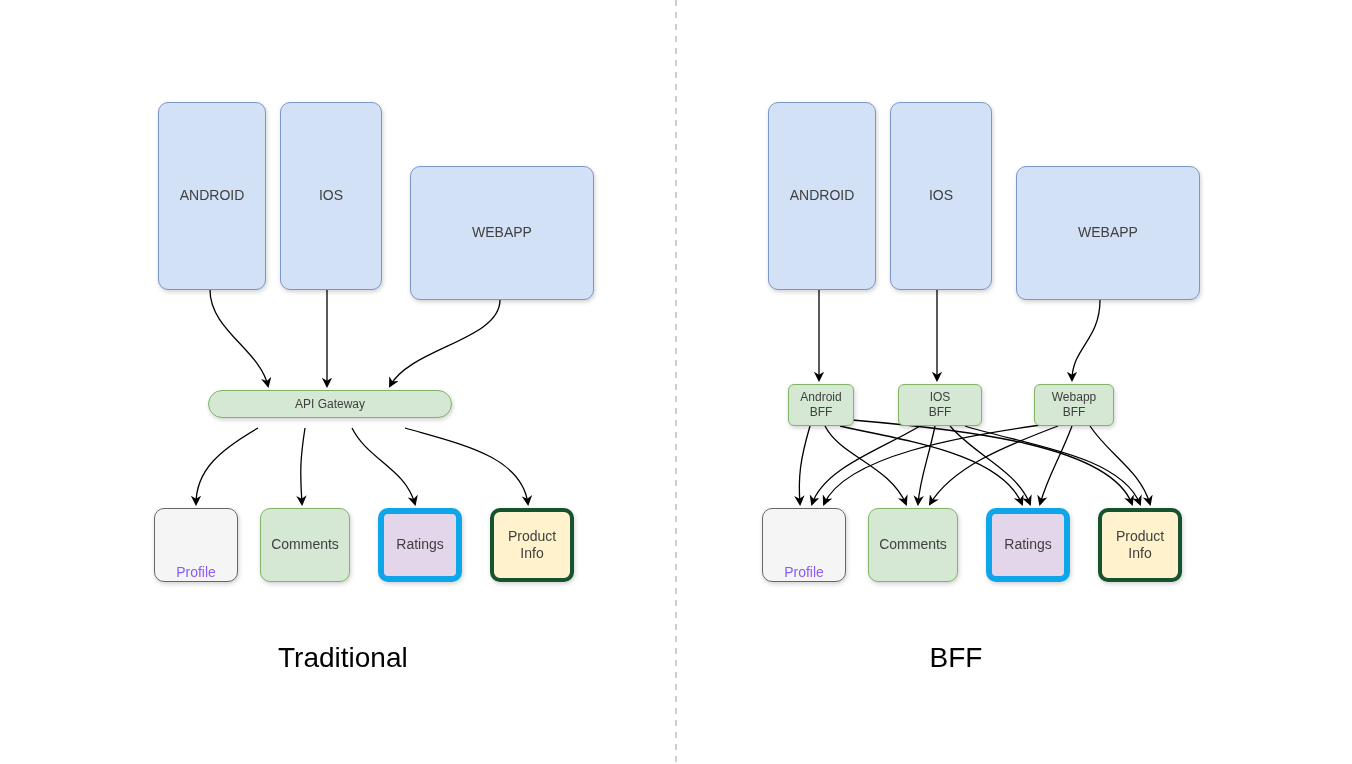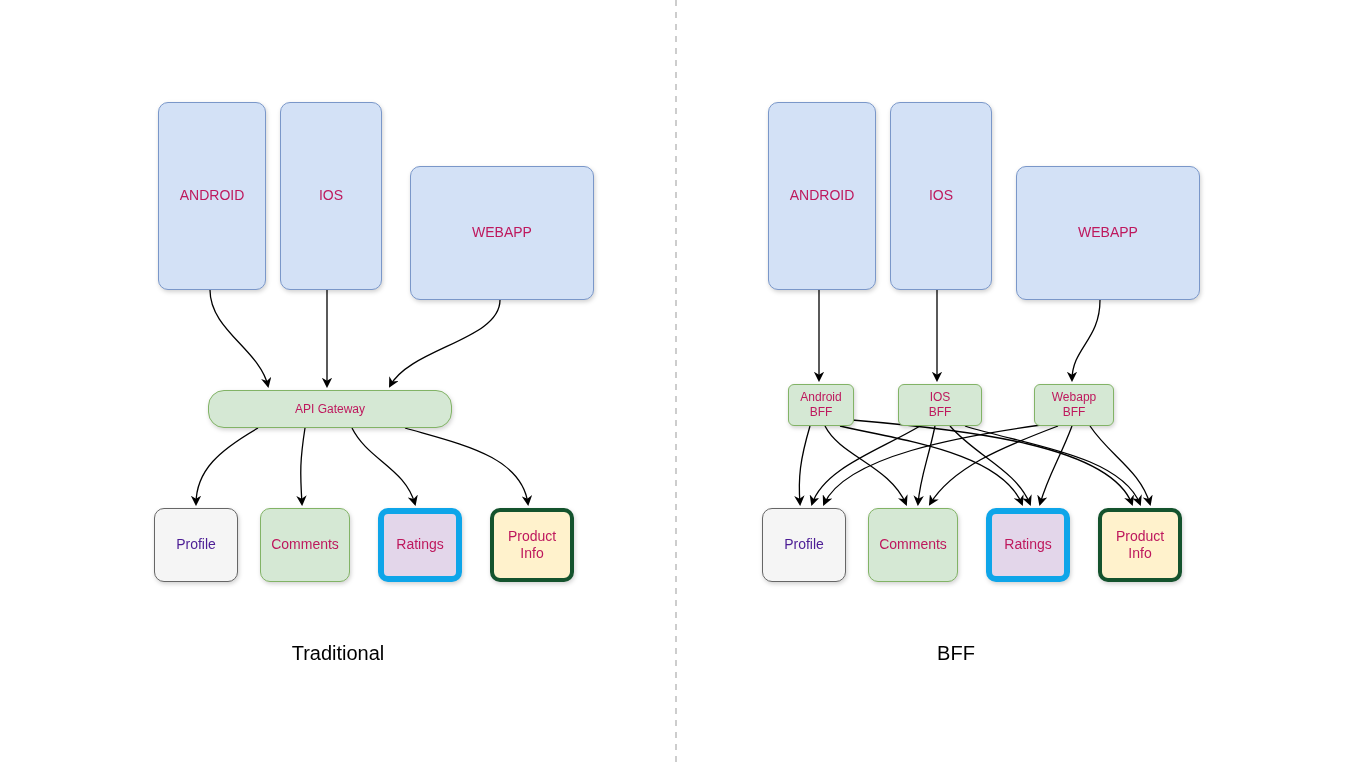--- a/index.html
+++ b/index.html
@@ -15,31 +15,31 @@
   .node {
     position: absolute;
     box-sizing: border-box;
     display: flex;
     align-items: center;
     justify-content: center;
     text-align: center;
     border-radius: 10px;
     font-size: 14px;
     line-height: 1.25;
-    color: #be185d;
+    color: #404040;
     filter: drop-shadow(1px 2px 2px rgba(0,0,0,0.18));
   }
   .client   { background:#d3e1f6; border:1px solid #7a97c9; }
   .green    { background:#d5e8d4; border:1px solid #82b366; }
-  .grey     { background:#f5f5f5; border:1px solid #666; color:#4c1d95; }
+  .grey     { background:#f5f5f5; border:1px solid #666; color:#8b5cf6;align-items:flex-end; }
   .purple   { background:#e3d6ea; border:6px solid #0ea5e9; }
   .yellow   { background:#fff2cc; border:4px solid #14532d; }
   .title {
     position: absolute;
-    font-size: 20px;
+    font-size: 28px;
     color: #000;
     text-align: center;
   }
   .small { font-size: 12px; }
   svg.layer {
     position: absolute;
     left: 0; top: 0;
     width: 1352px; height: 764px;
     pointer-events: none;
   }
@@ -88,21 +88,21 @@
 <div class="node client" style="left:158px; top:102px; width:108px; height:188px;">
   <span>ANDROID</span>
 </div>
 <div class="node client" style="left:280px; top:102px; width:102px; height:188px;">
   <span>IOS</span>
 </div>
 <div class="node client" style="left:410px; top:166px; width:184px; height:134px;">
   <span>WEBAPP</span>
 </div>
 
-<div class="node green small" style="left:208px; top:390px; width:244px; height:38px; border-radius:16px;">
+<div class="node green small" style="left:208px; top:390px; width:244px; height:28px; border-radius:16px;">
   <span>API Gateway</span>
 </div>
 
 <div class="node grey" style="left:154px; top:508px; width:84px; height:74px;">
   <span>Profile</span>
 </div>
 <div class="node green" style="left:260px; top:508px; width:90px; height:74px;">
   <span>Comments</span>
 </div>
 <div class="node purple" style="left:378px; top:508px; width:84px; height:74px;">

